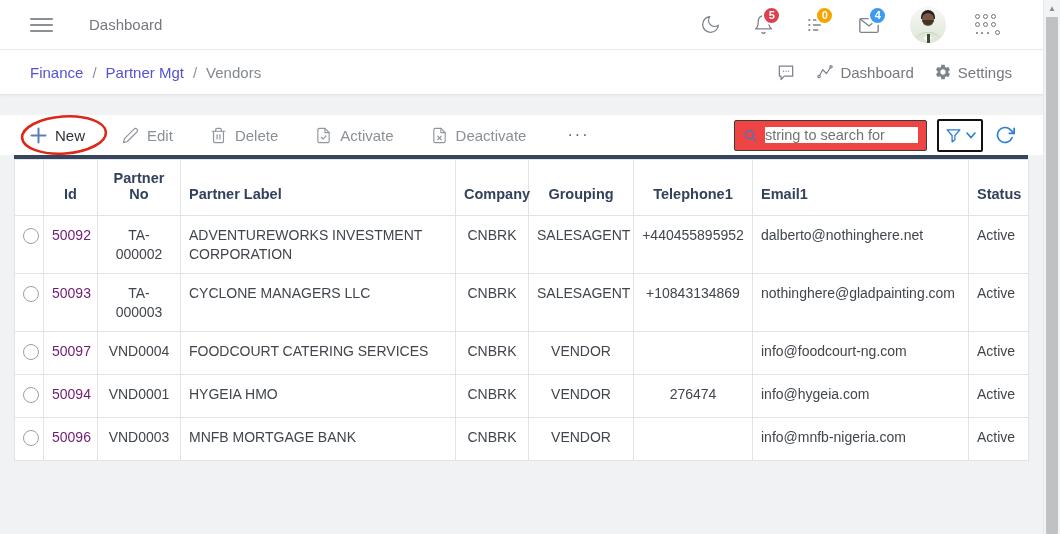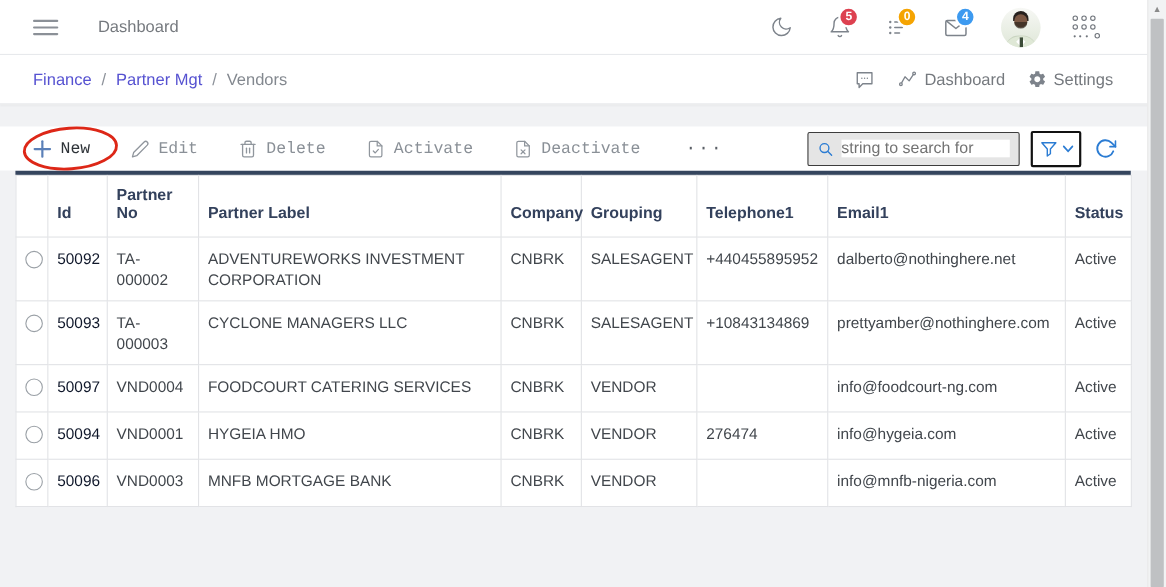--- a/index.html
+++ b/index.html
@@ -59,56 +59,56 @@
   .crumb-link { color:#5652d1; text-decoration:none; cursor:pointer; }
   .crumb-sep { color:#8d929a; }
   .crumb-current { color:#83888f; }
   .crumb-actions { margin-left:auto; display:flex; align-items:center; gap:20px;
     color:#75797e; font-size:15px; }
   .crumb-action { display:flex; align-items:center; gap:6px; cursor:pointer; }
 
   
   .toolbar { margin-top:20px; margin-right:17px; height:40px; background:#fff;
     display:flex; align-items:center; padding:0 28px 0 30px; position:relative; }
-  .tb-group { display:flex; align-items:center; gap:37px;font-family:Liberation Mono, monospace; }
+  .tb-group { display:flex; align-items:center; gap:37px; }
   .tb-btn { display:flex; align-items:center; gap:8px; font-size:15px;
     color:#8a9097; cursor:pointer; white-space:nowrap; }
   .tb-btn.primary { color:#2e3338; }
   .tb-more { color:#5a5f66; font-size:16px; letter-spacing:2px; cursor:pointer; margin-left:4px; }
   .annotation { position:absolute; left:19px; top:-2px; width:92px; height:45px;
     pointer-events:none; }
 
   .tb-right { margin-left:auto; display:flex; align-items:center; gap:10px; }
   .search-box { width:193px; height:31px; border:1px solid #3c3c3c; border-radius:2px;
-    background:#e5e5e5; display:flex; align-items:center; padding:0 8px; gap:7px; }
+    background:#ef4444; display:flex; align-items:center; padding:0 8px; gap:7px; }
   .search-box input { border:none; outline:none; width:100%; font-size:14.5px;
     font-family:"Liberation Sans", sans-serif; color:#333; }
   .search-box input::placeholder { color:#737373; }
   .filter-btn { width:46px; height:33px; border:2px solid #111; border-radius:2px;
     background:#fff; display:flex; align-items:center; justify-content:center;
     gap:4px; cursor:pointer; }
   .refresh-btn { margin-left:2px; cursor:pointer; display:flex; }
 
   
   .table-wrap { margin:0 0 0 14px; width:1014px; border-top:4px solid #35455e; background:#fff; }
   table { border-collapse:collapse; width:1014px; table-layout:fixed;
     font-size:14px; color:#41464c; }
   th, td { border:1px solid #e2e3e6; }
   th { color:#33415c; font-size:14.5px; font-weight:bold; vertical-align:bottom;
     padding:10px 8px 13px; background:#fff; }
   td { vertical-align:top; padding:10px 8px 9px; line-height:19px; background:#fff; }
   col.w-radio {width:29px;} col.w-id {width:54px;} col.w-pno {width:83px;}
   col.w-label {width:275px;} col.w-co {width:73px;} col.w-grp {width:105px;}
   col.w-tel {width:119px;} col.w-email {width:216px;} col.w-status {width:60px;}
-  .ta-c { text-align:left; } .ta-l { text-align:left; }
+  .ta-c { text-align:center; } .ta-l { text-align:left; }
   td.c-email { white-space:nowrap; overflow:hidden; padding-right:4px; }
   .radio { display:inline-block; width:16px; height:16px; border:1.5px solid #9aa0a6;
     border-radius:50%; background:#fff; cursor:pointer; margin-top:1px; }
   td.c-radio { text-align:center; padding-top:11px; }
-  a.id-link { color:#0f172a; text-decoration:none; cursor:pointer; }
+  a.id-link { color:#701a75; text-decoration:none; cursor:pointer; }
 
   svg { display:block; }
 </style>
 </head>
 <body>
 
 <div class="v-scrollbar">
   <div class="arrow">▲</div>
   <div class="thumb"></div>
 </div>
@@ -326,21 +326,21 @@
     <td class="ta-l">Active</td>
   </tr>
         <tr>
     <td class="c-radio"><span class="radio"></span></td>
     <td class="ta-c"><a class="id-link">50093</a></td>
     <td class="ta-c">TA-000003</td>
     <td class="ta-l">CYCLONE MANAGERS LLC</td>
     <td class="ta-c">CNBRK</td>
     <td class="ta-c">SALESAGENT</td>
     <td class="ta-c">+10843134869</td>
-    <td class="ta-l c-email">prettyamber@nothinghere.com</td>
+    <td class="ta-l c-email">nothinghere@gladpainting.com</td>
     <td class="ta-l">Active</td>
   </tr>
         <tr>
     <td class="c-radio"><span class="radio"></span></td>
     <td class="ta-c"><a class="id-link">50097</a></td>
     <td class="ta-c">VND0004</td>
     <td class="ta-l">FOODCOURT CATERING SERVICES</td>
     <td class="ta-c">CNBRK</td>
     <td class="ta-c">VENDOR</td>
     <td class="ta-c"></td>

